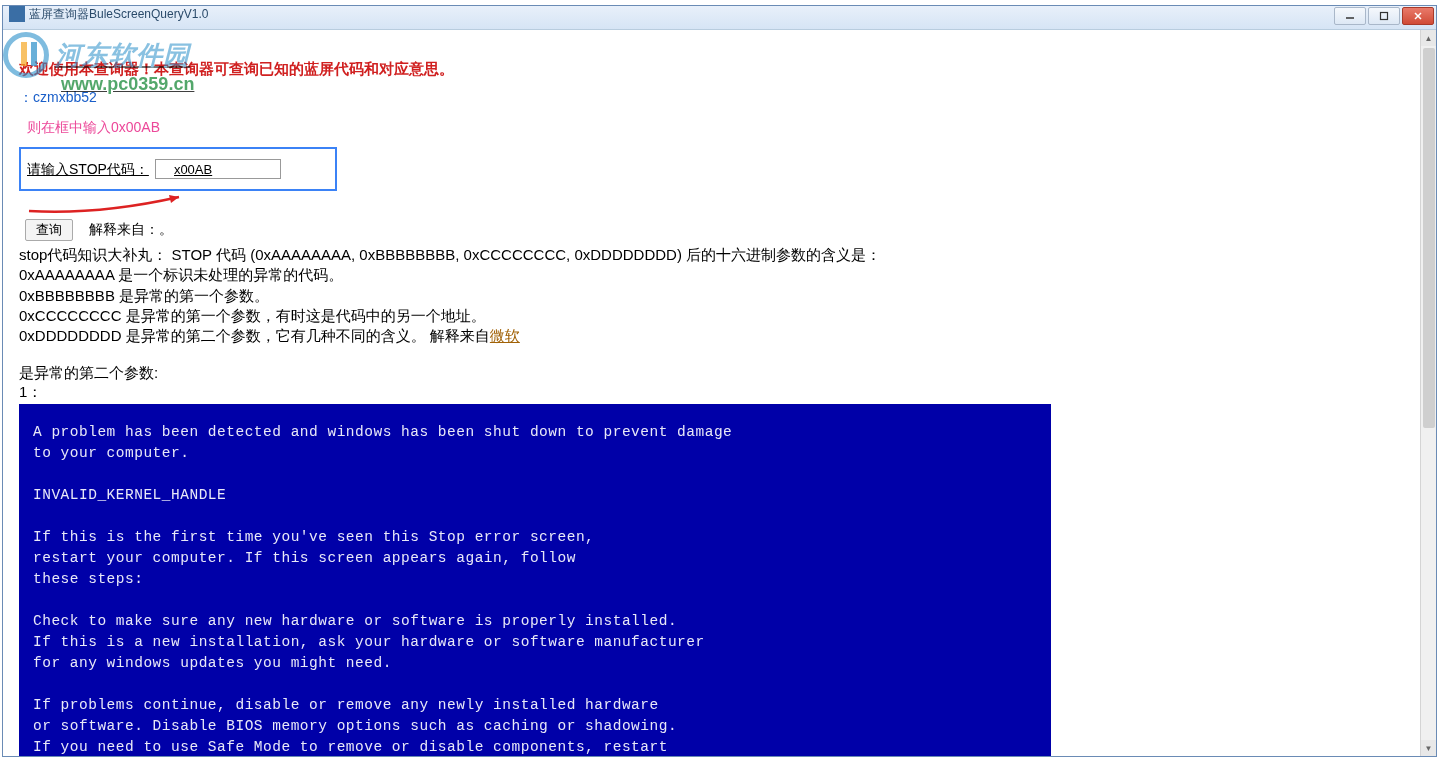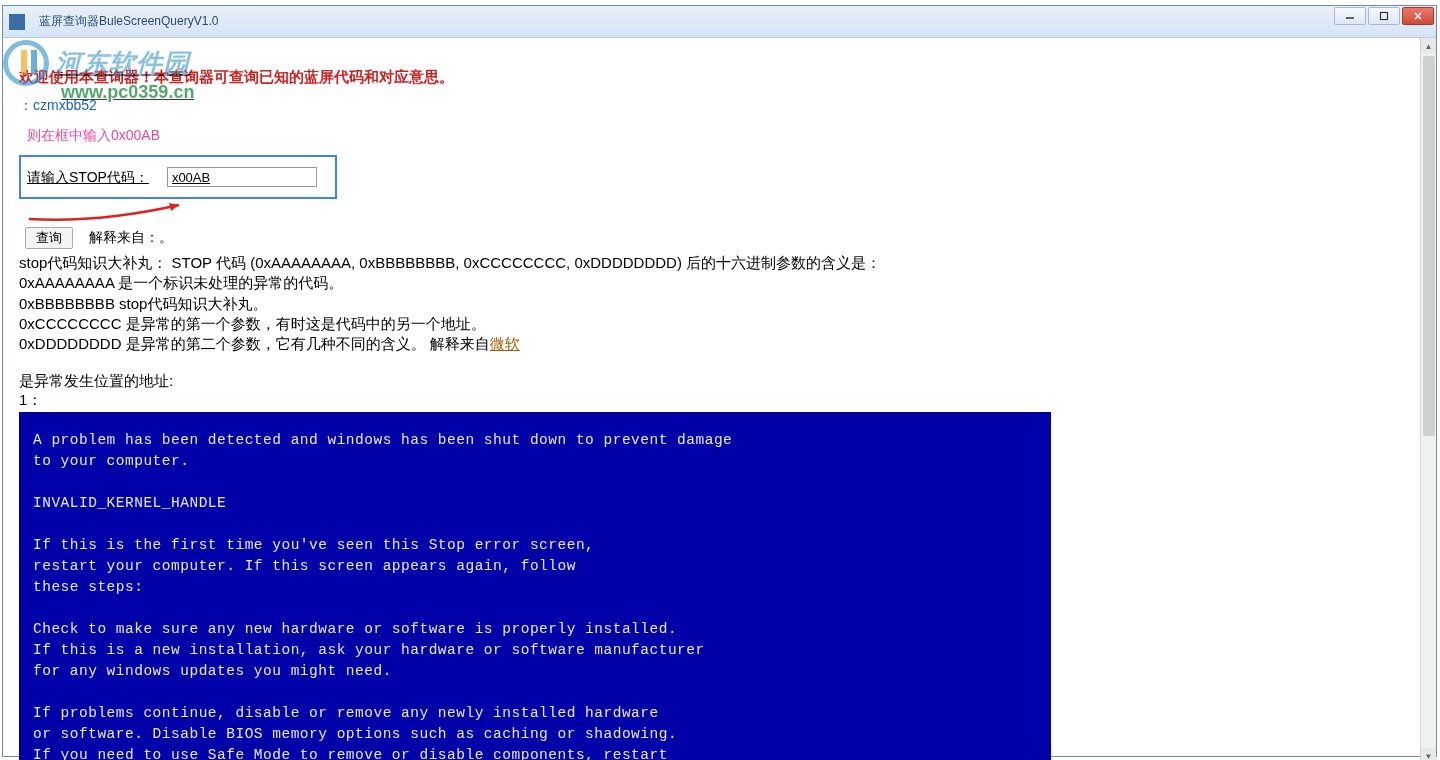--- a/index.html
+++ b/index.html
@@ -13,27 +13,25 @@
     position: relative;
   }
   .window {
     position: absolute;
     left: 2px; top: 5px;
     width: 1435px; height: 752px;
     border: 1px solid #6a8bb5;
     background: #fff;
   }
   .titlebar {
-    height: 32px;
+    height: 24px;
     background: linear-gradient(#e8f0fa, #d6e4f5);
     border-bottom: 1px solid #b8ccde;
     display: flex;
-    align-items: center;
-    position: relative;
-    gap: 10px;
+    position: relative;
   }
   .titlebar .appicon {
     width: 16px; height: 16px;
     margin: 0 4px 0 6px;
     background: #3a6ea5;
     display: inline-block;
   }
   .titlebar .title {
     font-size: 12px;
     color: #2a4a6a;
@@ -168,25 +166,25 @@
     margin-bottom: 6px;
     width: 318px;
     text-decoration: underline;
   }
   .input-label {
     font-size: 14px;
     color: #000;
   }
   .codeinput {
     font-size: 13px;
-    width: 150px;
+    width: 126px;
     height: 20px;
     border: 1px solid #999;
-    padding: 1px 4px;
-    margin-left: 18px;
+    padding: 1px 18px;
+    margin-left: 6px;
   }
   .arrow-anno {
     width: 170px; height: 22px;
     position: relative;
     margin-top: -4px;
   }
   .arrow-anno svg { width: 100%; height: 100%; }
   .queryrow {
     display: flex;
     align-items: center;
@@ -299,29 +297,29 @@
       </div>
 
       <div class="queryrow">
         <button class="btn">查询</button>
         <span class="resultlabel">解释来自：。</span>
       </div>
 
       <div class="explain">
         <div>stop代码知识大补丸：   STOP 代码  (0xAAAAAAAA, 0xBBBBBBBB, 0xCCCCCCCC, 0xDDDDDDDD) 后的十六进制参数的含义是：</div>
         <div>0xAAAAAAAA 是一个标识未处理的异常的代码。</div>
-        <div>0xBBBBBBBB stop代码知识大补丸。</div>
+        <div>0xBBBBBBBB 是异常的第一个参数。</div>
         <div>0xCCCCCCCC 是异常的第一个参数，有时这是代码中的另一个地址。</div>
         <div>
           <span>0xDDDDDDDD 是异常的第二个参数，它有几种不同的含义。 解释来自</span><a href="#">微软</a>
         </div>
       </div>
 
       <div class="imgsec">
-        <div>是异常发生位置的地址:</div>
+        <div>是异常的第二个参数:</div>
         <div>1：</div>
         <div class="bsod">A problem has been detected and windows has been shut down to prevent damage
 to your computer.
 
 INVALID_KERNEL_HANDLE
 
 If this is the first time you've seen this Stop error screen,
 restart your computer. If this screen appears again, follow
 these steps:
 

